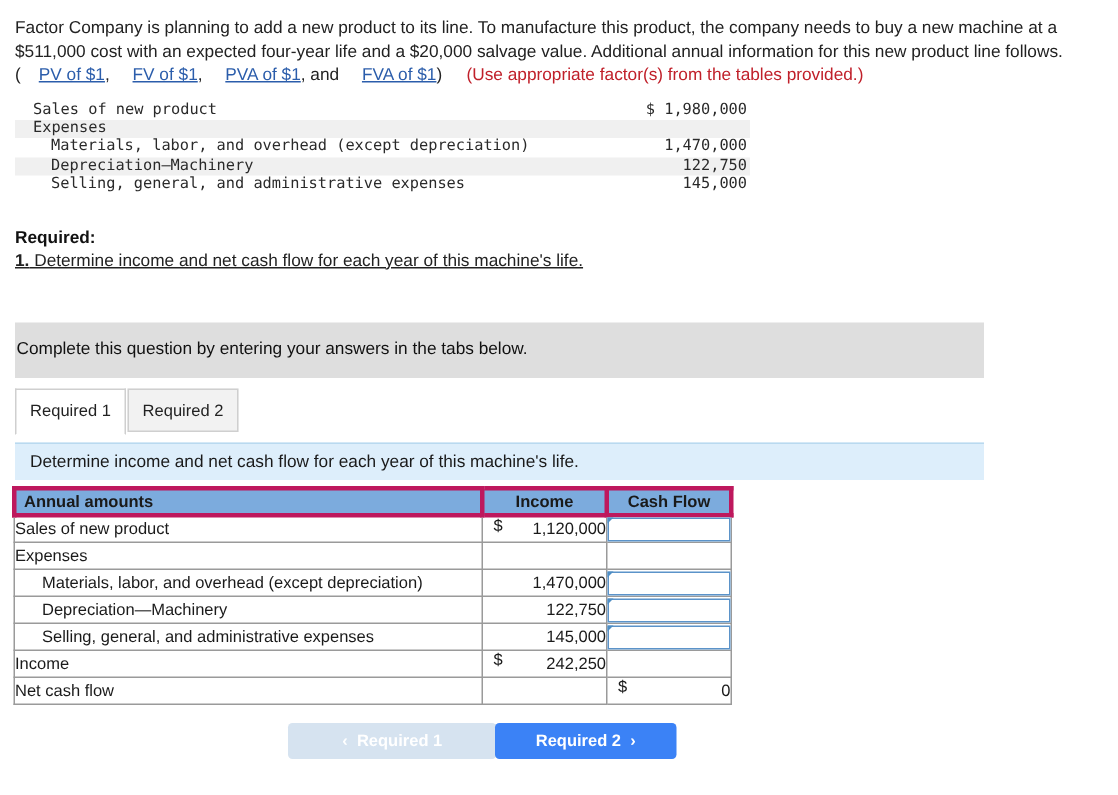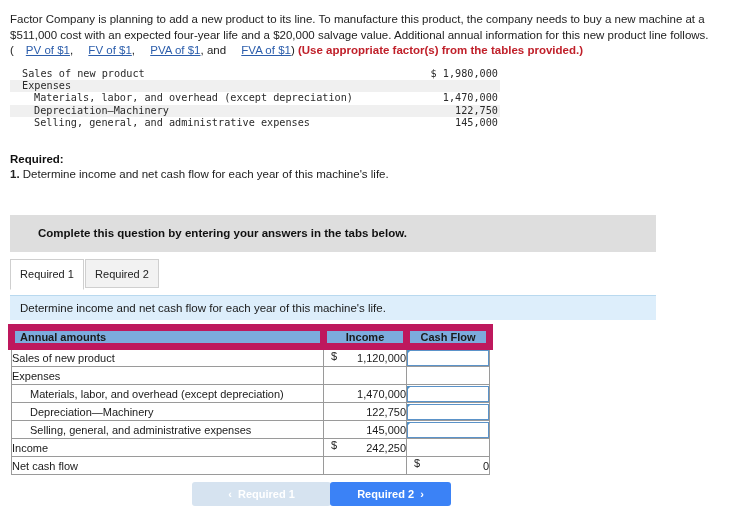--- a/index.html
+++ b/index.html
@@ -27,21 +27,22 @@
     line-height: 15.5px;
     color: #222;
   }
   .intro a {
     color: #2b5dab;
     text-decoration: underline;
     margin-left: 12px;
   }
   .intro .bold-red {
     color: #c0202a;
-    font-weight: bold;
+    font-weight: normal;
+    margin-left: 13px;
   }
 
   
   .mono-block {
     position: absolute;
     left: 10px;
     top: 68px;
     width: 490px;
     font-family: "DejaVu Sans Mono", "Liberation Mono", monospace;
     font-size: 10.2px;
@@ -67,38 +68,38 @@
   
   .req-wrap {
     position: absolute;
     left: 10px;
     top: 152px;
     width: 700px;
     font-size: 11.5px;
     line-height: 14.5px;
   }
   .req-head { font-weight: bold; color: #111; }
-  .req-item { color: #222; }
+  .req-item { color: #222; text-decoration: underline; }
   .req-item b { font-weight: bold; }
 
   
   .grey-bar {
     position: absolute;
     left: 10px;
     top: 215px;
     width: 646px;
     height: 37px;
     background: #dedede;
   }
   .grey-bar span {
     position: absolute;
-    left: 28px;
+    left: 1px;
     top: 12px;
     font-size: 11.5px;
-    font-weight: bold;
+    font-weight: normal;
     color: #111;
   }
 
   
   .tabs {
     position: absolute;
     left: 10px;
     top: 259px;
     width: 646px;
     height: 32px;
@@ -159,21 +160,21 @@
     height: 18px;
     padding: 0;
     box-sizing: border-box;
     vertical-align: middle;
   }
   .ans-table thead th {
     background: #7cabdd;
     color: #1a1a1a;
     font-weight: bold;
     font-size: 11px;
-    border: 7px solid #be185d;
+    border: 3px solid #be185d;
   }
   th.h-label { text-align: left; padding-left: 5px; }
   th.h-income, th.h-cash { text-align: center; }
 
   .c-label { text-align: left; padding-left: 5px; color: #1a1a1a; }
   .c-label.ind { padding-left: 18px; }
 
   .c-num {
     position: relative;
     text-align: right;

